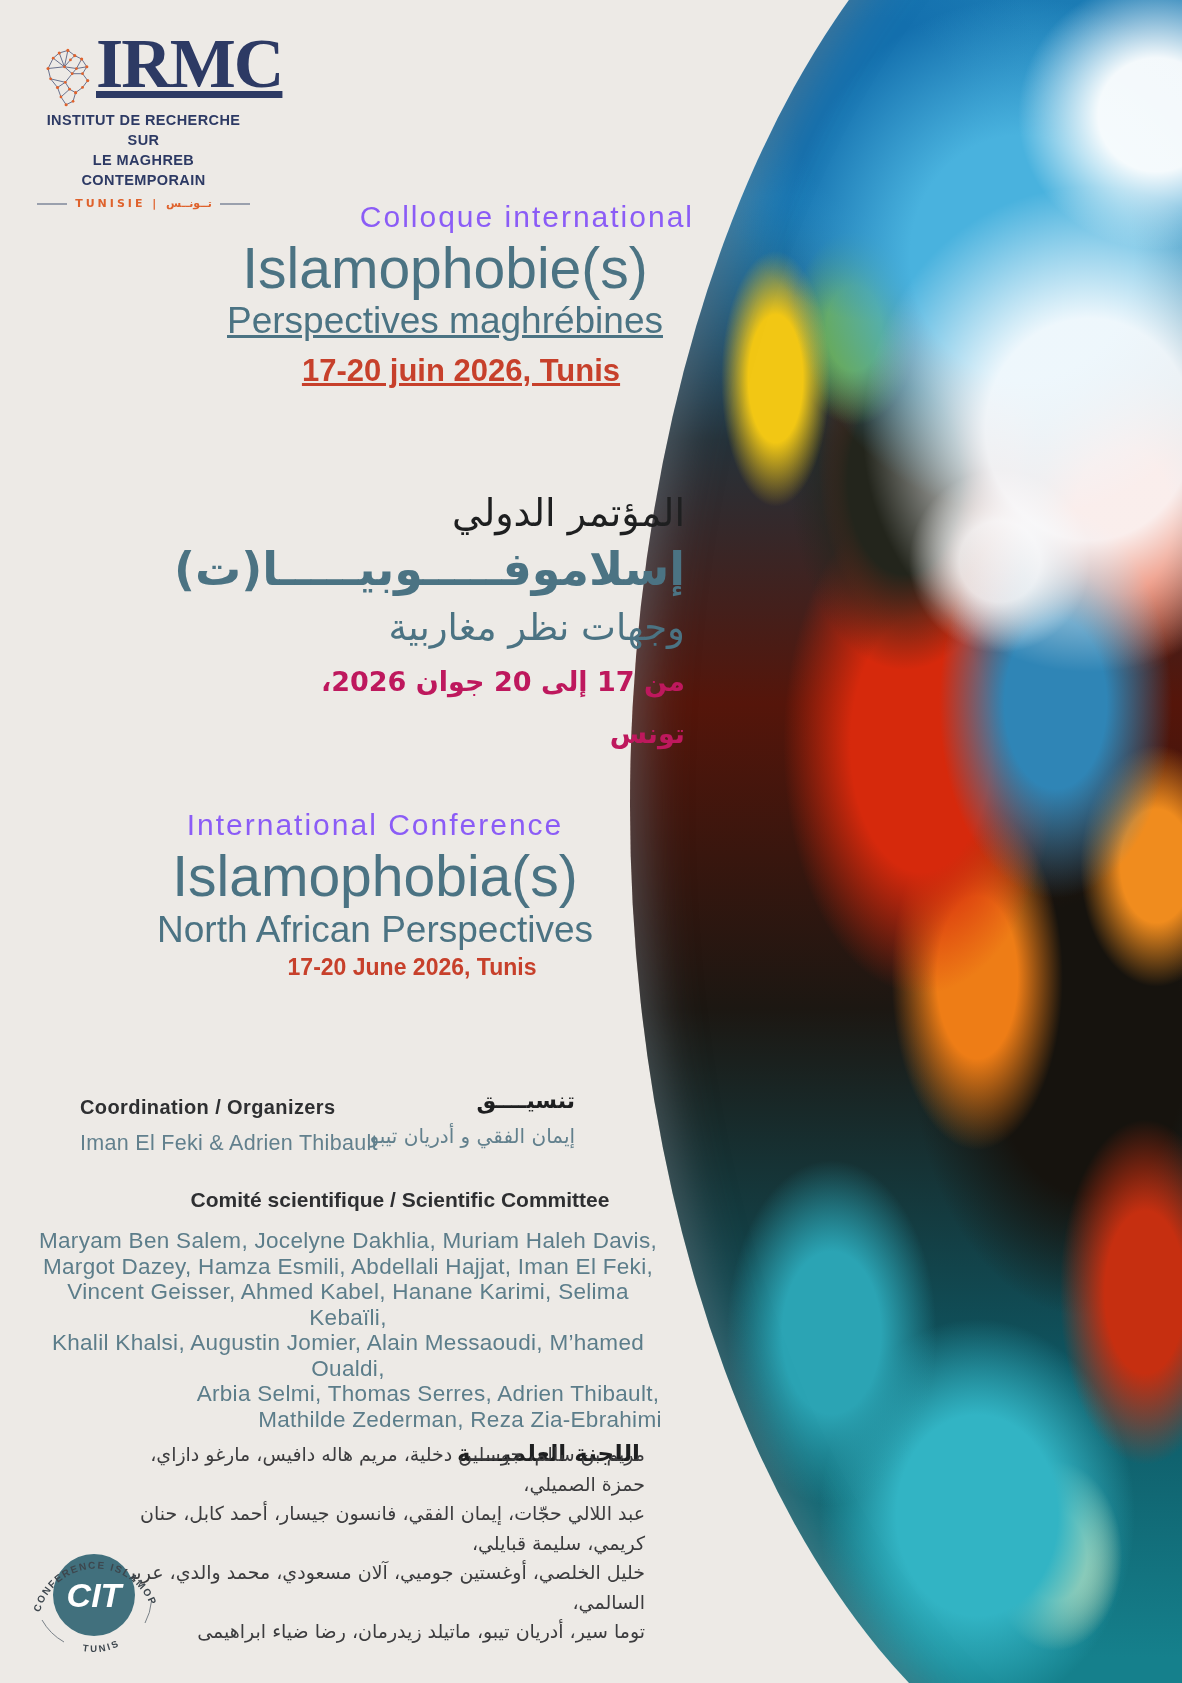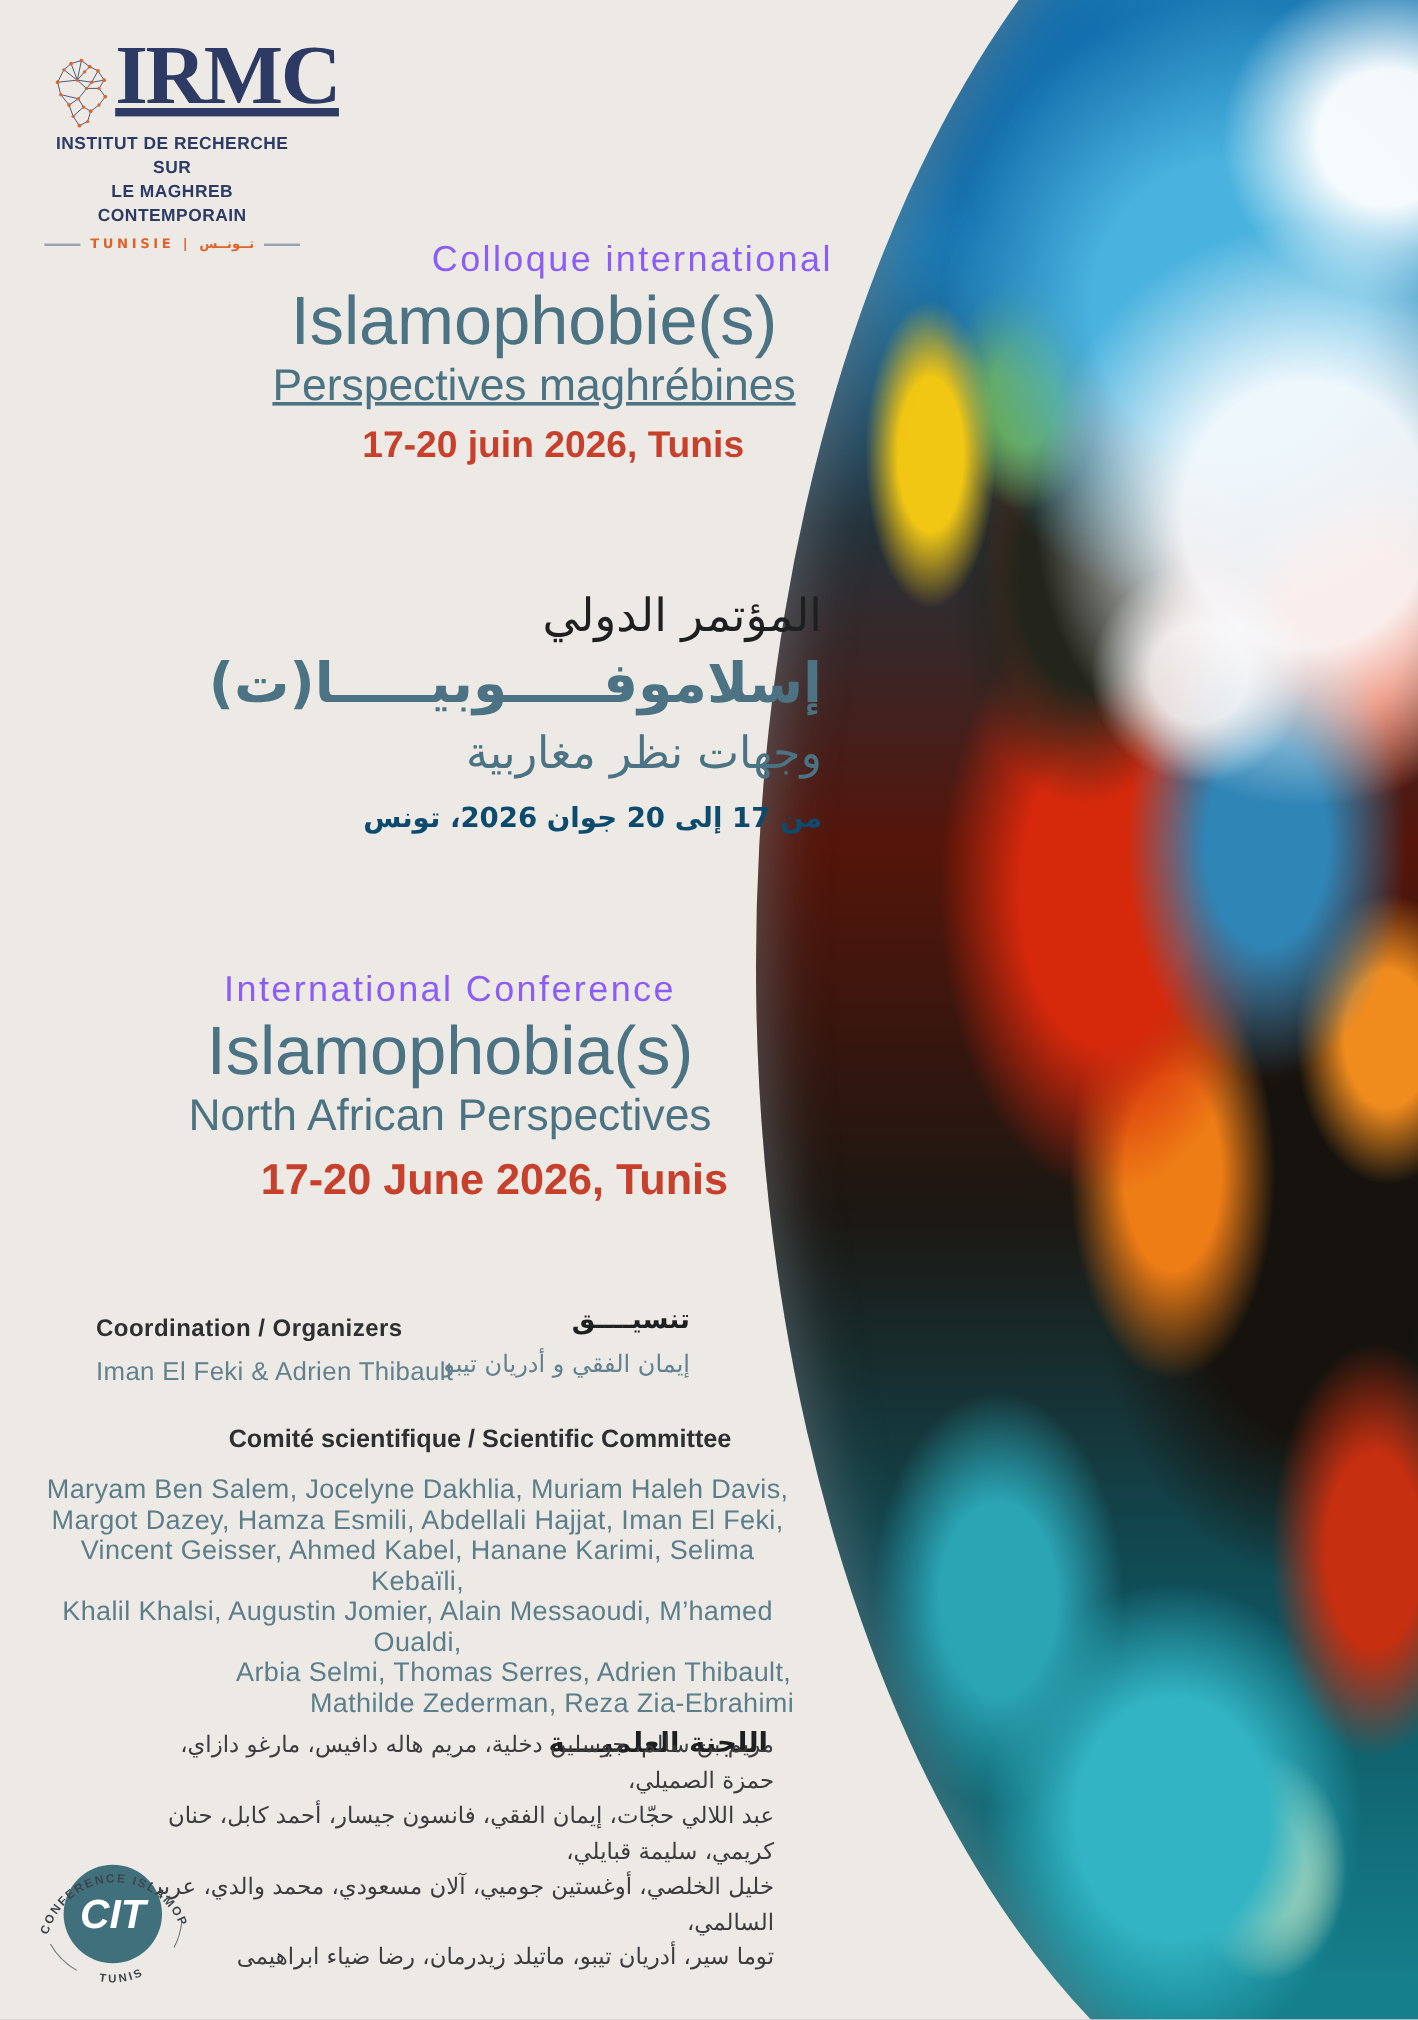--- a/index.html
+++ b/index.html
@@ -57,33 +57,33 @@
   .red{color:#c7402b;}
   .kicker{font-size:30px;letter-spacing:2px;color:#8b5cf6;}
   .block-title{font-weight:400;font-size:57px;line-height:60px;}
   .block-sub{font-size:37px;line-height:40px;}
   .block-date{font-weight:700;font-size:31px;line-height:34px;}
 
   .fr-block{position:absolute;left:180px;top:200px;width:530px;text-align:center;}
   .fr-block .kicker{text-align:right;padding-right:16px;}
   .fr-block .block-title{margin-top:4px;}
   .fr-block .block-sub{margin-top:3px;text-decoration:underline;}
-  .fr-block .block-date{margin-top:13px;padding-left:32px;}
+  .fr-block .block-date{margin-top:13px;padding-left:32px;text-decoration:underline;}
 
   .ar-block{position:absolute;left:260px;top:488px;width:425px;text-align:right;
     font-family:"DejaVu Sans",sans-serif;}
   .ar-kicker{font-size:38px;line-height:50px;color:#1e1f20;}
   .ar-title{font-weight:700;font-size:46px;line-height:62px;color:#4b7383;}
   .ar-sub{font-size:37px;line-height:56px;color:#4b7383;}
-  .ar-date{font-weight:700;font-size:23px;line-height:52px;color:#0c4a6e;}
+  .ar-date{font-weight:700;font-size:27px;line-height:52px;color:#be185d;}
 
   .en-block{position:absolute;left:95px;top:808px;width:560px;text-align:center;}
   .en-block .block-title{margin-top:4px;}
   .en-block .block-sub{margin-top:4px;}
-  .en-block .block-date{margin-top:16px;font-size:36px;padding-left:74px;}
+  .en-block .block-date{margin-top:0;font-size:23px;padding-left:74px;}
 
   
   .coord-head-en{position:absolute;left:80px;top:1096px;font-weight:700;font-size:20px;
     letter-spacing:.4px;color:#2e2f31;}
   .coord-head-ar{position:absolute;left:400px;top:1088px;width:175px;text-align:right;
     font-weight:700;font-size:22px;color:#1e1f20;font-family:"DejaVu Sans",sans-serif;}
   .coord-names-en{position:absolute;left:80px;top:1131px;font-size:21.5px;color:#62808d;
     letter-spacing:.3px;}
   .coord-names-ar{position:absolute;left:320px;top:1124px;width:255px;text-align:right;
     font-size:20px;color:#62808d;font-family:"DejaVu Sans",sans-serif;}

